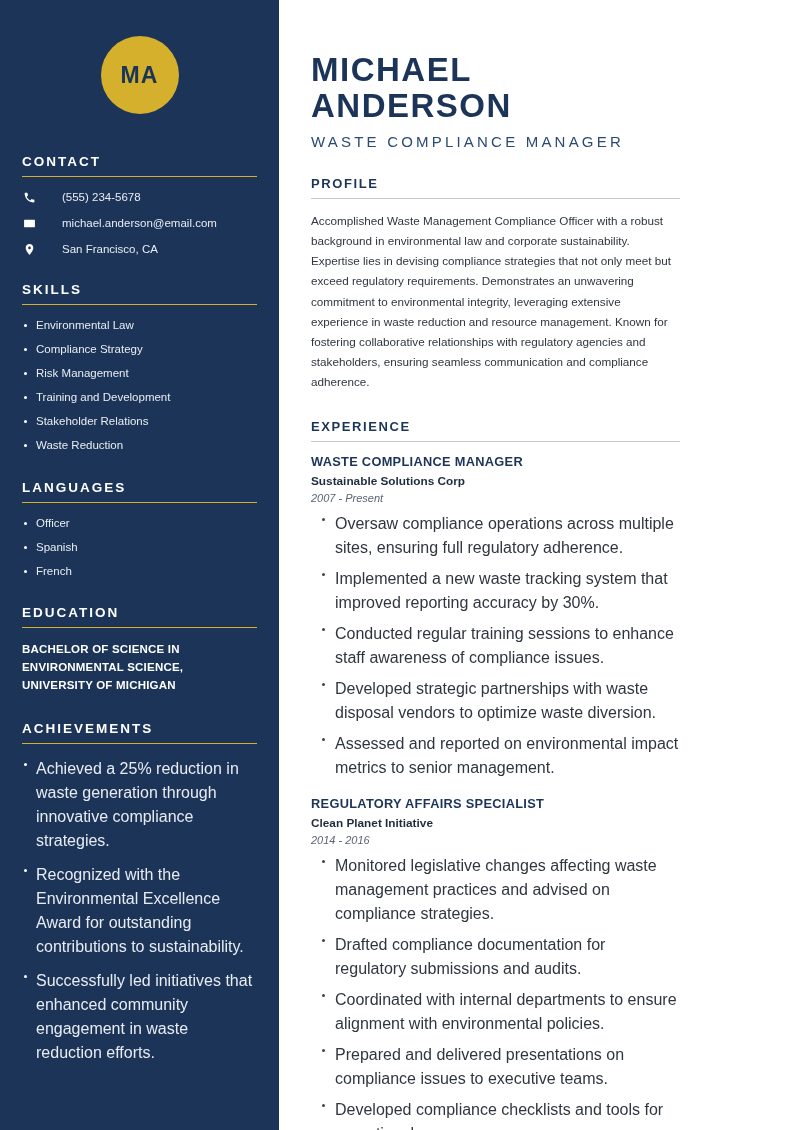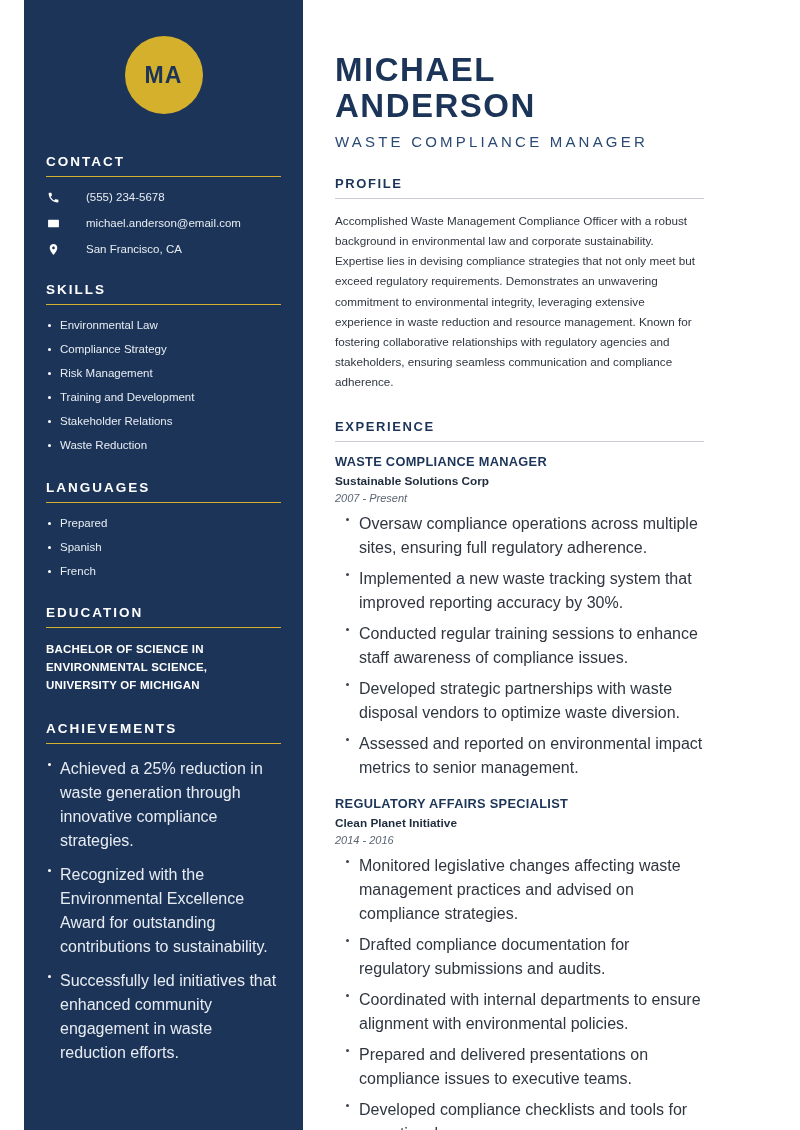--- a/index.html
+++ b/index.html
@@ -9,21 +9,20 @@
     background: #ffffff;
     font-family: "Liberation Sans", sans-serif;
   }
   .page {
     position: relative;
     width: 712px;
     height: 1130px;
     display: flex;
     background: #a3a3a3;
     overflow: hidden;
-    margin-left: 24px;
   }
 
   
   .sidebar {
     width: 279px;
     background: #1b3458;
     color: #ffffff;
     padding: 0 22px 30px 22px;
     position: relative;
   }
@@ -261,21 +260,21 @@
         <li>Training and Development</li>
         <li>Stakeholder Relations</li>
         <li>Waste Reduction</li>
       </ul>
     </section>
 
     <section class="side-section">
       <div class="side-title">LANGUAGES</div>
       <div class="side-rule"></div>
       <ul class="side-list">
-        <li>Prepared</li>
+        <li>Officer</li>
         <li>Spanish</li>
         <li>French</li>
       </ul>
     </section>
 
     <section class="side-section">
       <div class="side-title">EDUCATION</div>
       <div class="side-rule"></div>
       <div class="edu-item">BACHELOR OF SCIENCE IN ENVIRONMENTAL SCIENCE, UNIVERSITY OF MICHIGAN</div>
     </section>

